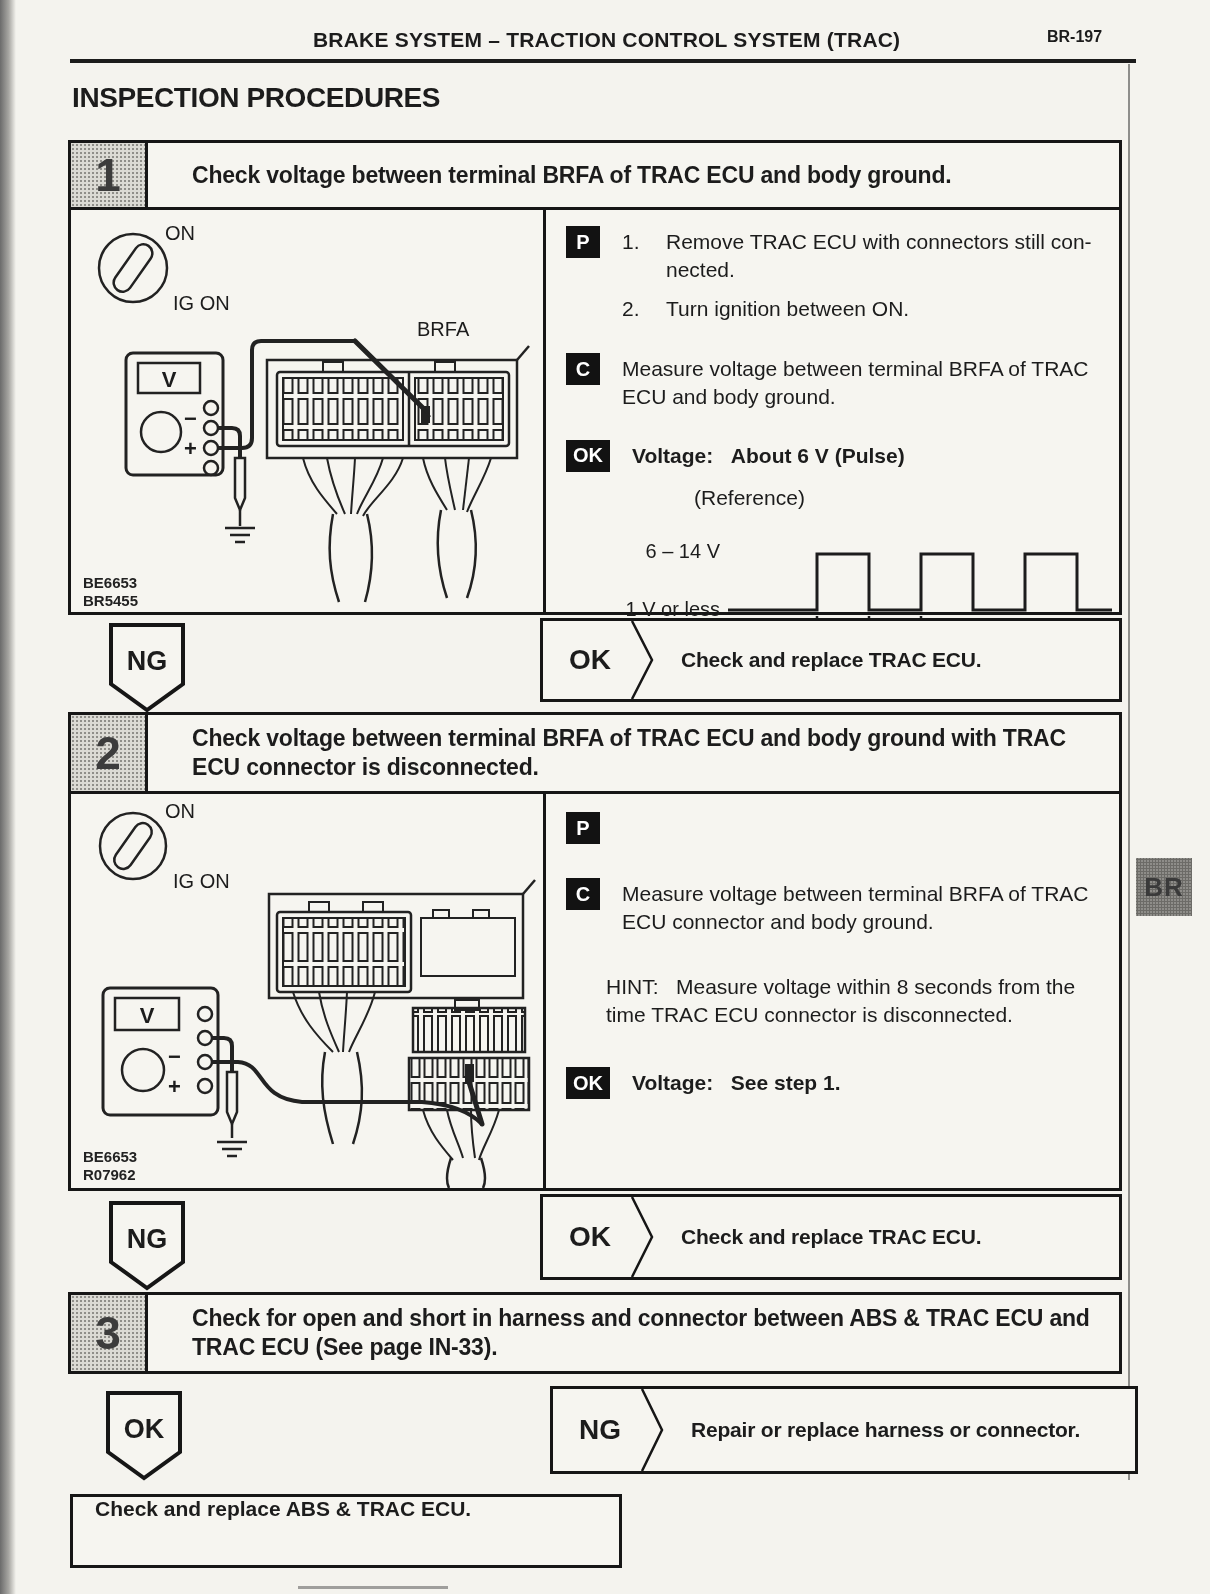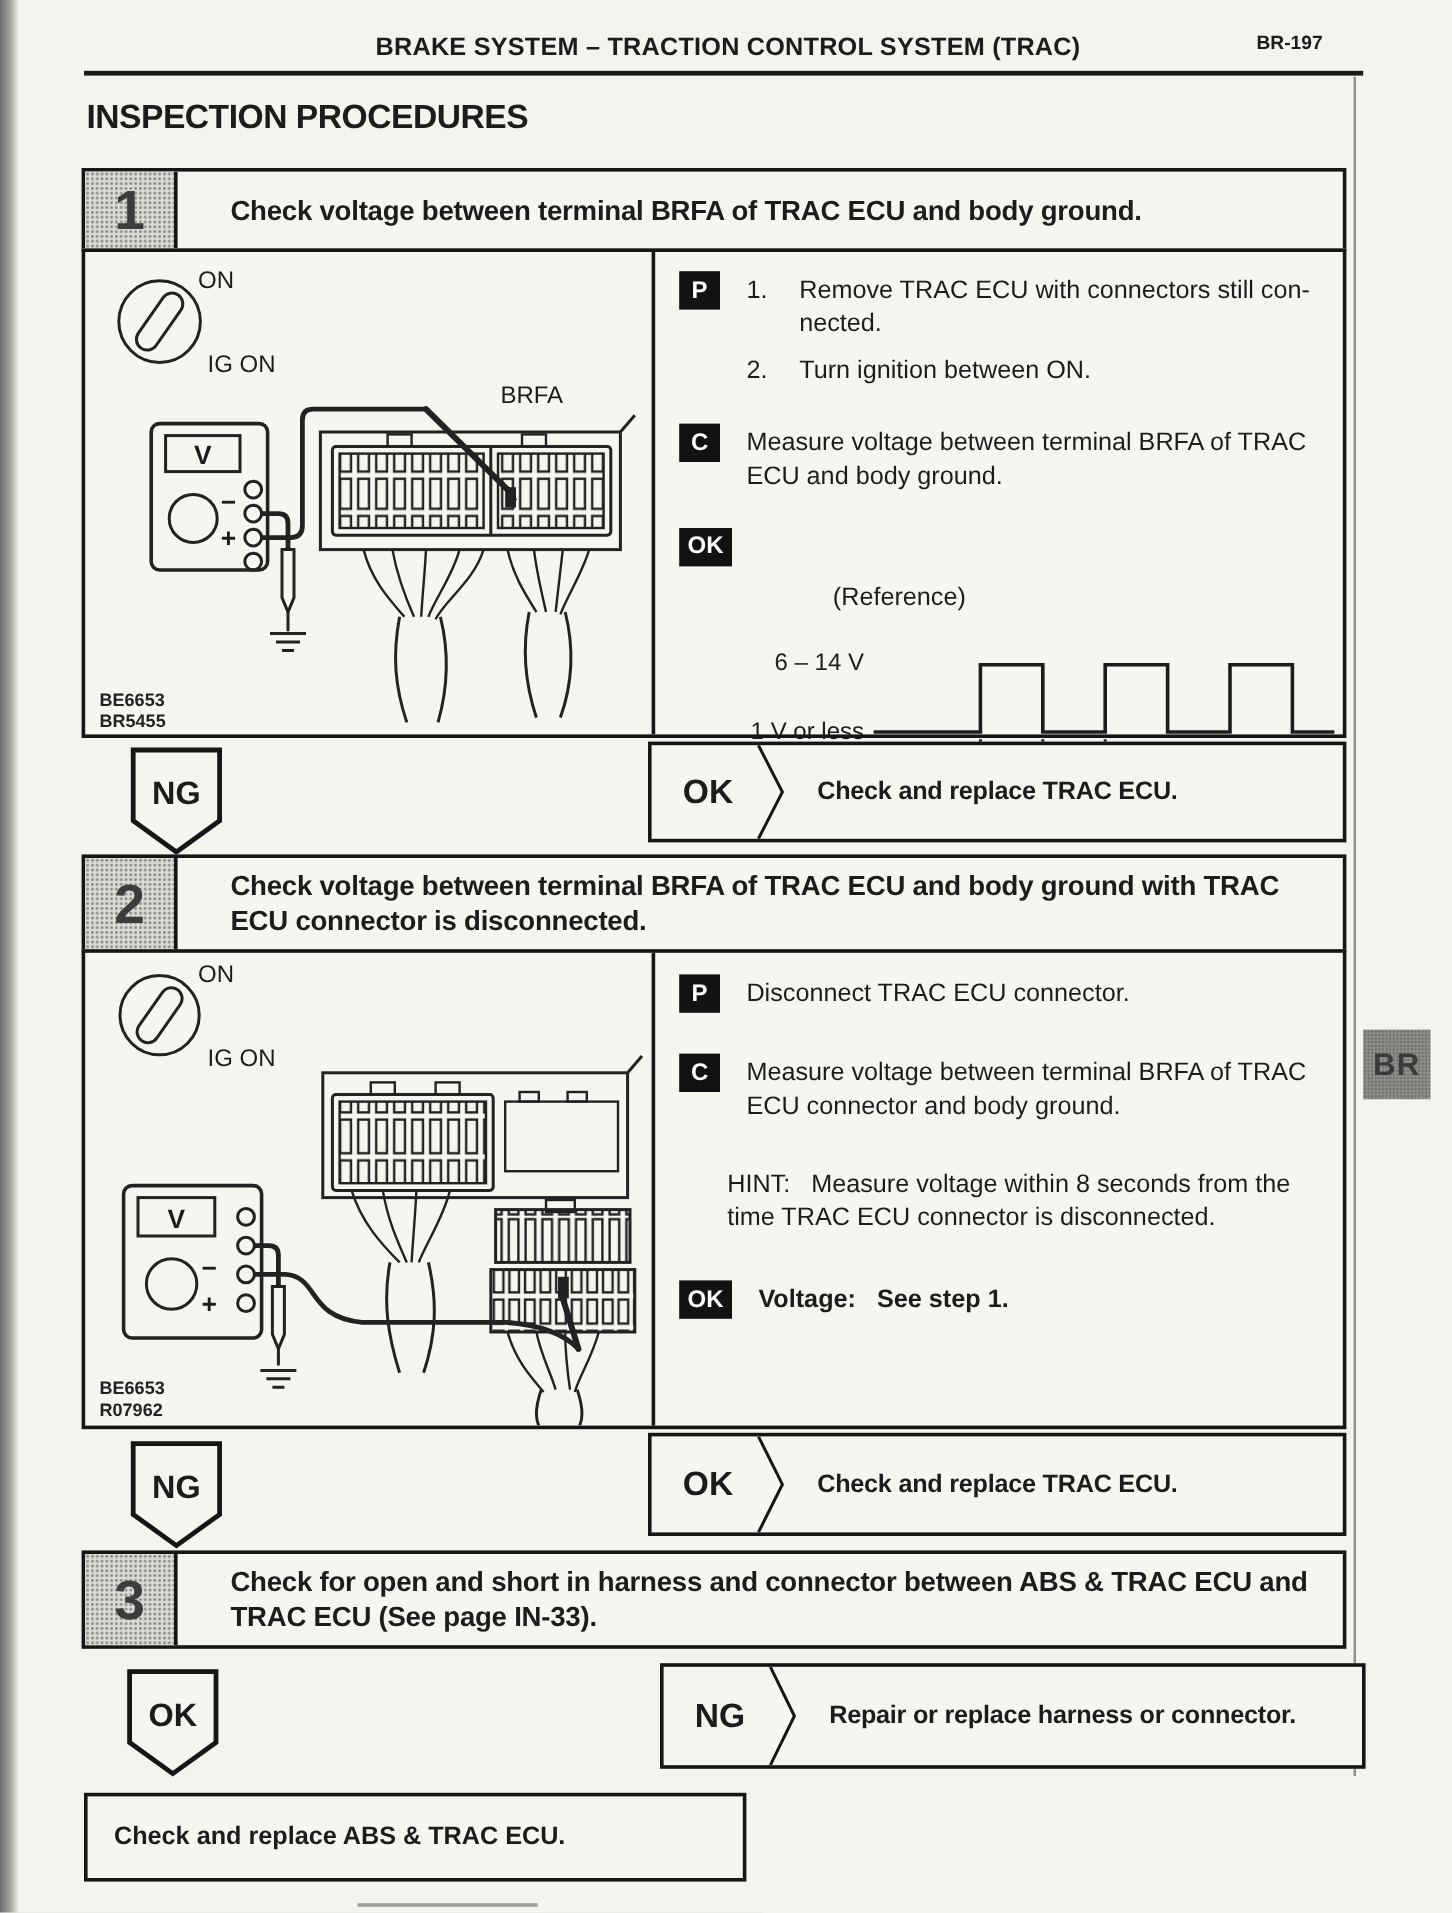--- a/index.html
+++ b/index.html
@@ -34,21 +34,21 @@
   .plist{display:grid;grid-template-columns:44px 1fr;font-size:21px;line-height:1.35;row-gap:10px;padding-top:2px;}
   .flag{position:absolute;width:78px;height:92px;}
   .flag svg{position:absolute;left:0;top:0;}
   .flag-text{position:absolute;left:0;top:24px;width:78px;text-align:center;font-size:27px;font-weight:bold;}
   .result-box{position:absolute;border:3px solid #161616;background:#f6f5f0;box-sizing:border-box;
        display:flex;align-items:center;}
   .result-tag{font-size:28px;font-weight:bold;margin-left:26px;flex:none;}
   .chev{margin-left:18px;flex:none;align-self:stretch;height:100%;}
   .result-text{font-size:21px;font-weight:bold;margin-left:26px;letter-spacing:-.2px;}
   .final-box{position:absolute;border:3px solid #161616;background:#f6f5f0;box-sizing:border-box;
-       display:flex;align-items:center;padding-left:22px;font-size:21px;font-weight:bold;}
+       display:flex;padding-left:22px;font-size:21px;font-weight:bold;}
   .side-tab{position:absolute;left:1136px;top:858px;width:56px;height:58px;
        background-color:#8e8d89;background-image:radial-gradient(#6c6b67 1px,rgba(0,0,0,0) 1.2px);background-size:3px 3px;
        display:flex;align-items:center;justify-content:center;font-size:26px;font-weight:bold;color:#3a3a3a;letter-spacing:1px;}
   .bottom-mark{position:absolute;left:298px;top:1586px;width:150px;height:3px;background:#4a4a4a;opacity:.5;}
 </style>
 </head>
 <body>
 
 <div class="page">
   <div class="edge-strip"></div>
@@ -146,20 +146,23 @@
           <span>2.</span>
           <span>Turn ignition between ON.</span>
         </div>
       </div>
       <div class="r-row" style="margin-top:30px;">
         <div class="tag">C</div>
         <div class="r-text">Measure voltage between terminal BRFA of TRAC ECU and body ground.</div>
       </div>
       <div class="r-row" style="margin-top:28px;">
         <div class="tag tag-ok">OK</div>
+        <div class="r-text r-bold">
+          <span>Voltage:</span>&nbsp;&nbsp;&nbsp;<span>About 6 V (Pulse)</span>
+        </div>
       </div>
       <div class="r-text" style="margin:10px 0 0 128px;">(Reference)</div>
       <svg width="545" height="128" viewBox="0 0 545 128" style="margin:4px 0 0 6px;">
         <text x="148" y="42" class="svgtext" text-anchor="end">6 – 14 V</text>
         <text x="148" y="100" class="svgtext" text-anchor="end">1 V or less</text>
         <path d="M156,94 H245 V38 H297 V94 H349 V38 H401 V94 H453 V38 H505 V94 H540" fill="none" stroke="#1c1c1c" stroke-width="3"></path>
         <g stroke="#1c1c1c" stroke-width="2.5">
           <line x1="245" y1="100" x2="245" y2="124"></line>
           <line x1="297" y1="100" x2="297" y2="124"></line>
           <line x1="349" y1="100" x2="349" y2="124"></line>
@@ -273,21 +276,20 @@
         <path d="M411,330 L398,288" stroke-width="5" stroke-linecap="round"></path>
       </g>
       <text x="12" y="368" class="svgcode">BE6653</text>
       <text x="12" y="386" class="svgcode">R07962</text>
     </svg>
     <div class="v-div"></div>
 
     <div class="rpanel">
       <div class="r-row" style="margin-top:18px;">
         <div class="tag">P</div>
-        <div class="r-text">Disconnect TRAC ECU connector.</div>
       </div>
       <div class="r-row" style="margin-top:34px;">
         <div class="tag">C</div>
         <div class="r-text">Measure voltage between terminal BRFA of TRAC ECU connector and body ground.</div>
       </div>
       <div class="r-text" style="margin:34px 0 0 40px;">
         <span>HINT:</span>&nbsp;&nbsp;&nbsp;<span>Measure voltage within 8 seconds from the time TRAC ECU connector is disconnected.</span>
       </div>
       <div class="r-row" style="margin-top:38px;">
         <div class="tag tag-ok">OK</div>

